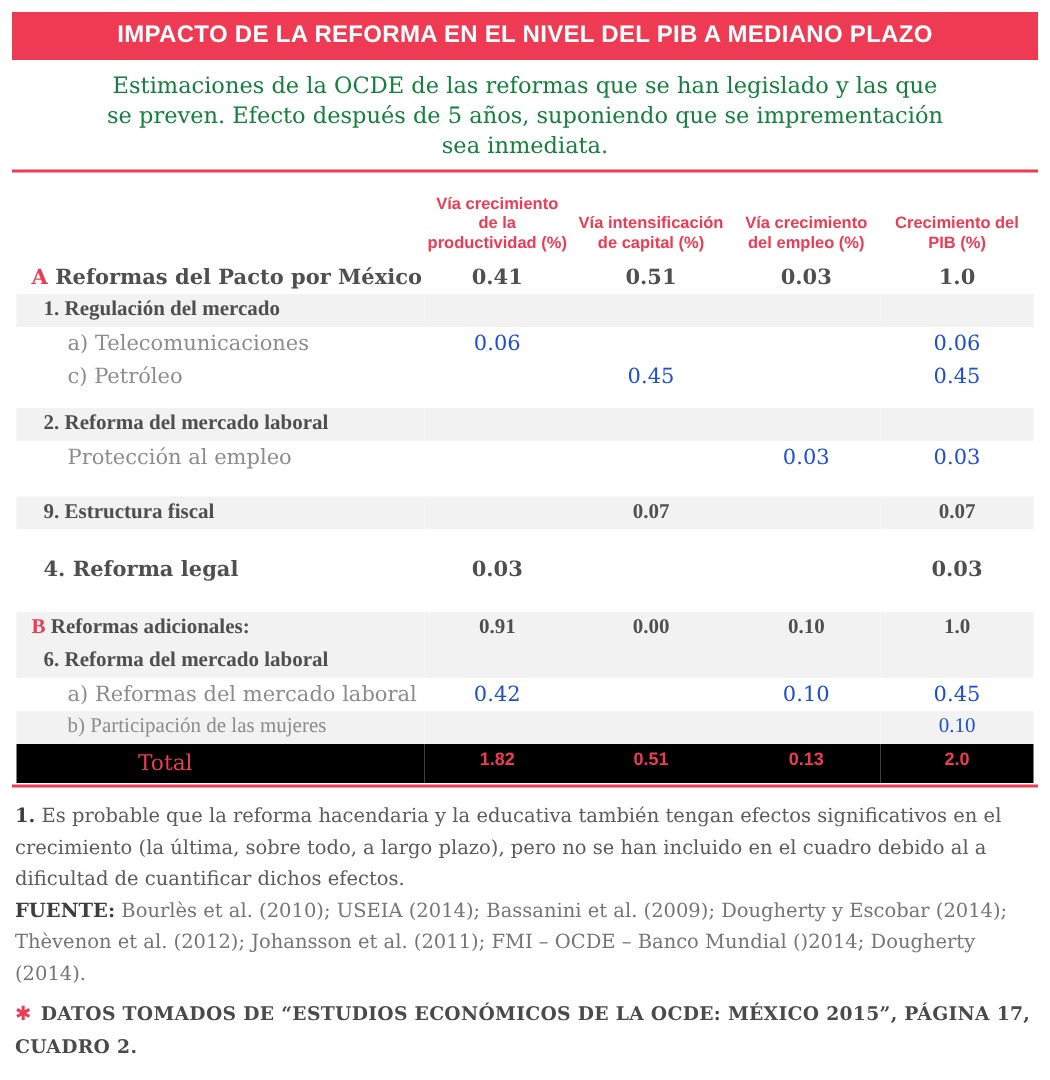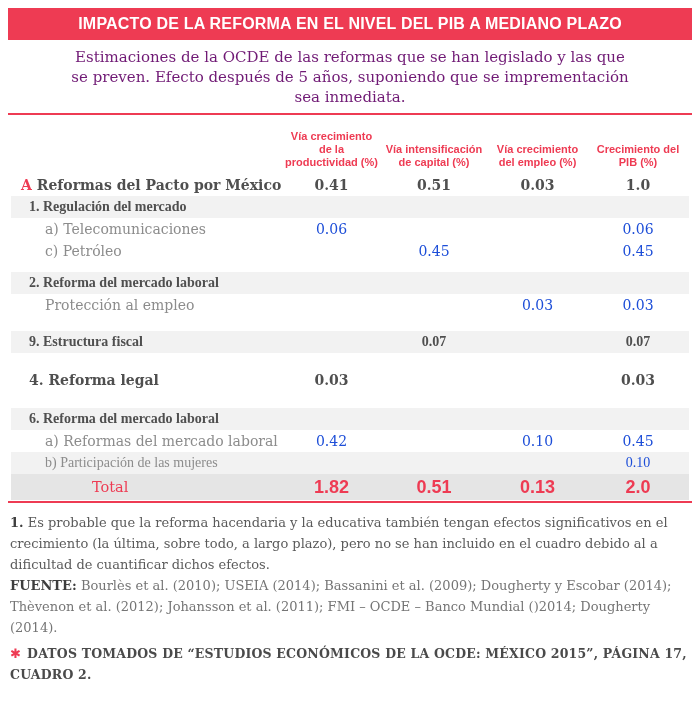--- a/index.html
+++ b/index.html
@@ -10,21 +10,21 @@
     -webkit-font-smoothing:antialiased;
   }
   .banner {
     margin:8px 8px 0; height:32px; background:#EE3B53;
     color:#fff; text-align:center;
     font-family:"Liberation Sans", sans-serif; font-weight:bold;
     font-size:16px; line-height:32px; letter-spacing:0.2px;
   }
   .subtitle {
     margin-top:7px; text-align:center;
-    font-size:15px; line-height:20px; color:#701a75;
+    font-size:15px; line-height:20px; color:#15803d;
   }
   .rule { height:2px; background:#EE3B53; margin:6px 8px 0; }
   .rule2 { height:1.5px; margin-top:1px; }
 
   table.reforms {
     border-collapse:collapse; table-layout:fixed;
     width:678px; margin:0 0 0 11px;
   }
   table.reforms th {
     vertical-align:bottom; padding:15px 2px 5px;
@@ -40,25 +40,25 @@
   tr.shade td { background:#F2F2F2;font-family:Liberation Serif, serif; }
   .pfx { color:#EE3B53; font-weight:bold; }
   .ind-a { padding-left:10px !important; }
   .ind-1 { padding-left:18px !important; }
   .ind-2 { padding-left:34px !important; }
   tr.spacer td { height:auto; background:#fff; }
   tr.sp1 td { height:10px; }
   tr.sp2 td { height:15px; }
   tr.sp3 td { height:16px; }
   tr.sp4 td { height:17px; }
-  tr.total td { height:26px; color:#EE3B53; background:#e5e5e5; }
+  tr.total td { height:26px; color:#EE3B53; background:#000000; }
   tr.total td.lbl { padding-left:81px; color:#EE3B53; font-size:14.5px; }
   tr.total td.num {
     color:#EE3B53; font-family:"Liberation Sans", sans-serif;
-    font-weight:bold; font-size:18px; vertical-align:top; padding-top:3px;
+    font-weight:bold; font-size:12px; vertical-align:top; padding-top:3px;
   }
   .footnote { margin:9px 10px 0; font-size:13px; line-height:21px; color:#5B5B5B; }
   .footnote p { margin:0; }
   .dark { color:#3E3E3E; font-weight:bold; }
   p.source span.body { color:#757575; }
   p.credit {
     margin-top:5px; font-weight:bold; font-size:12.5px;
     color:#4A4A4A; letter-spacing:0.2px;
   }
   .star { color:#EE3B53; margin-right:6px; font-weight:normal; font-size:13px; }
@@ -160,20 +160,27 @@
         <td class="lbl ind-1">4. Reforma legal</td>
         <td class="num">0.03</td>
         <td class="num"></td>
         <td class="num"></td>
         <td class="num">0.03</td>
       </tr>
       <tr class="spacer sp4">
           <td colspan="5"></td>
         </tr>
       <tr class="bold shade">
+        <td class="lbl ind-a"><span class="pfx">B</span> <span>Reformas adicionales:</span></td>
+        <td class="num">0.91</td>
+        <td class="num">0.00</td>
+        <td class="num">0.10</td>
+        <td class="num">1.0</td>
+      </tr>
+      <tr class="bold shade">
         <td class="lbl ind-1">6. Reforma del mercado laboral</td>
         <td class="num"></td>
         <td class="num"></td>
         <td class="num"></td>
         <td class="num"></td>
       </tr>
       <tr>
         <td class="lbl ind-2">a) Reformas del mercado laboral</td>
         <td class="num">0.42</td>
         <td class="num"></td>

